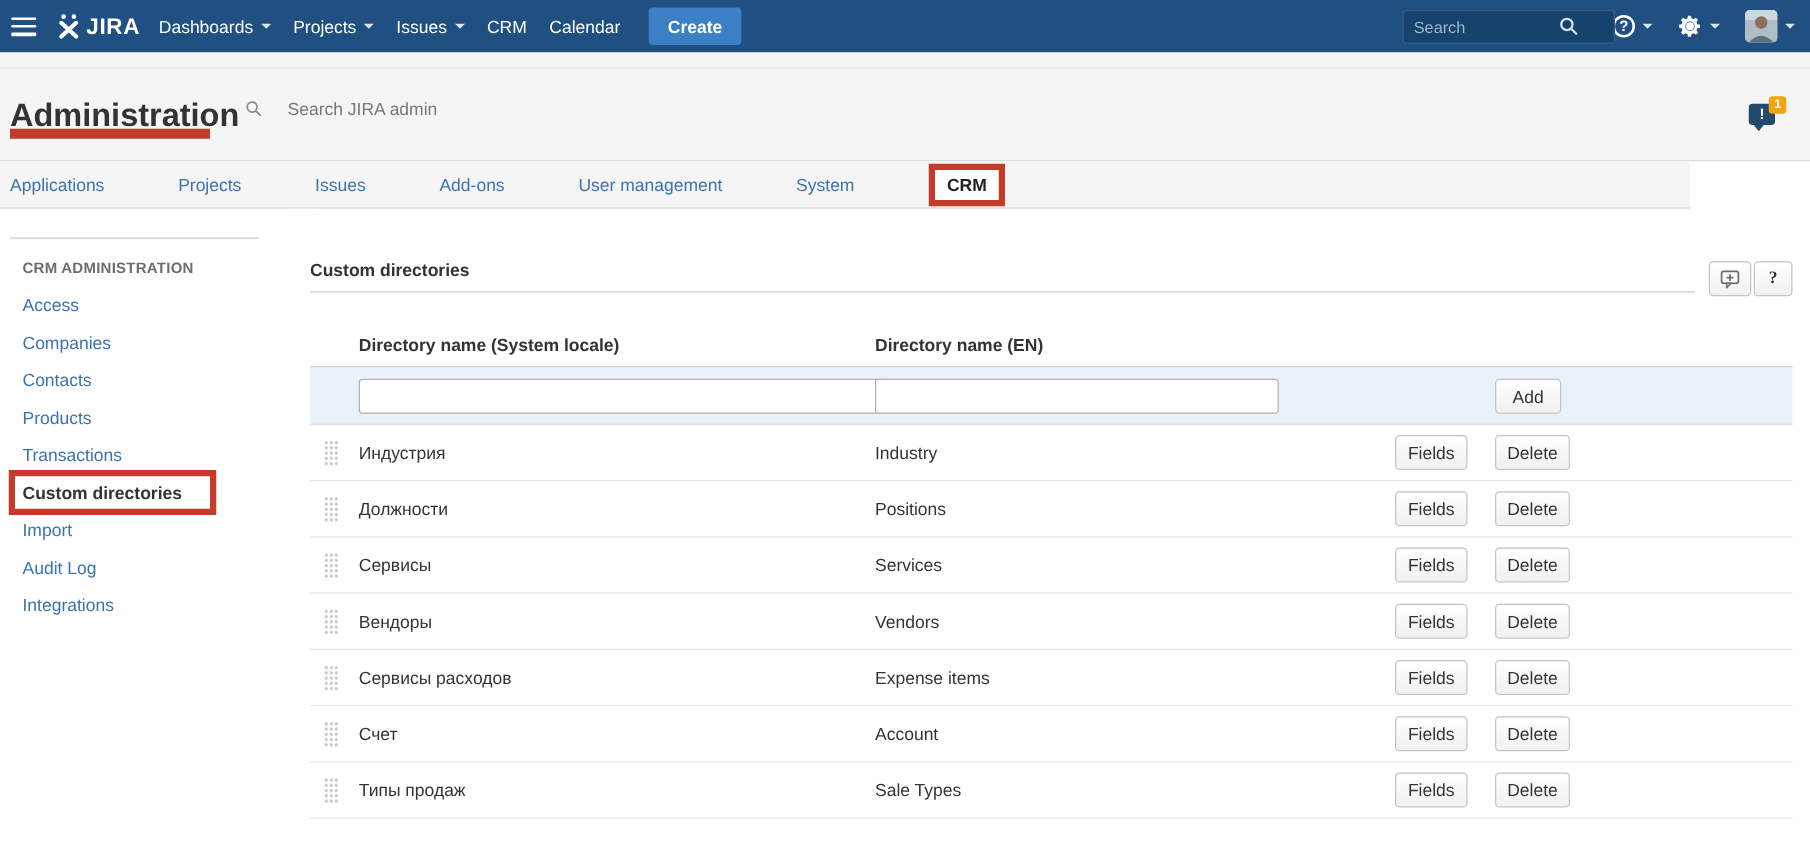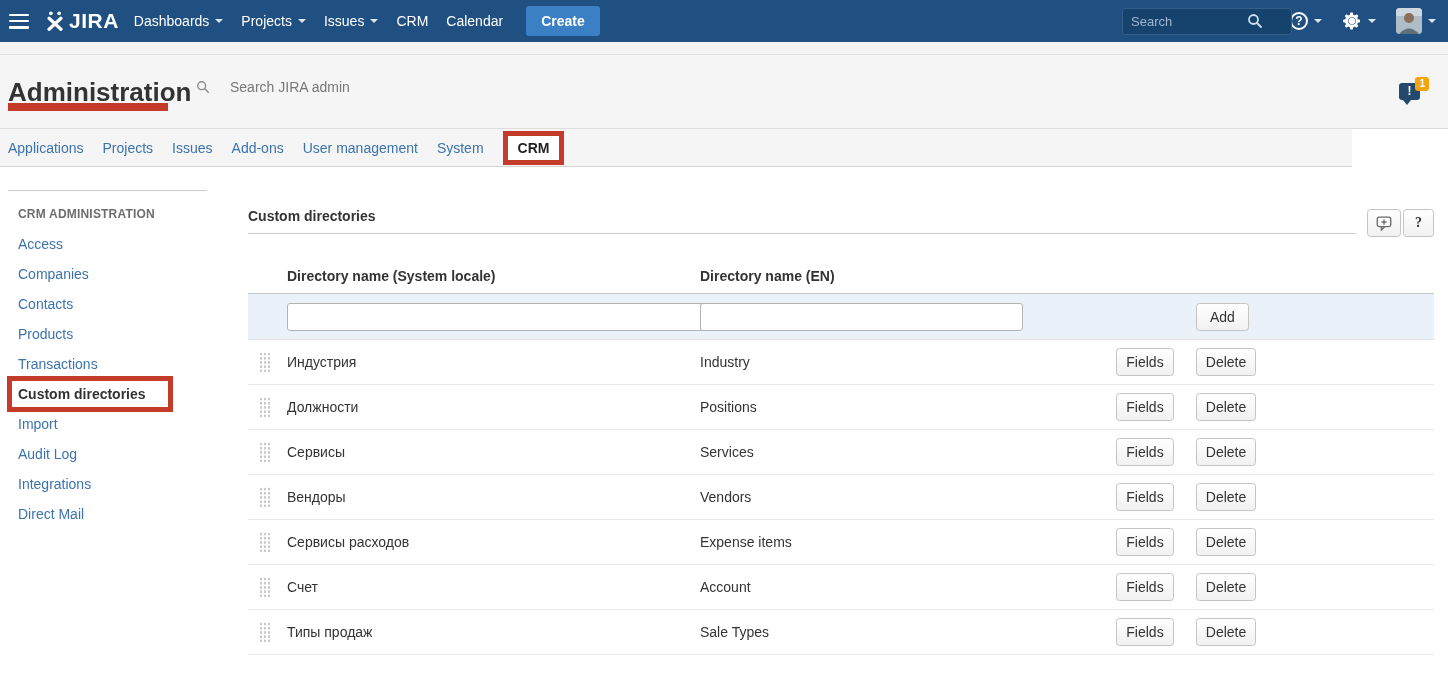--- a/index.html
+++ b/index.html
@@ -8,21 +8,21 @@
     font-family: "Liberation Sans", sans-serif;
     background:#fff; color:#333; position:relative; overflow:hidden;
   }
   
   .navbar { position:absolute; top:0; left:0; width:1448px; height:42px;
     background:#205081; display:flex; align-items:center; }
   .hamburger { width:20px; height:15px; margin-left:9px; display:flex; flex-direction:column;
     justify-content:space-between; cursor:pointer; }
   .hamburger span { display:block; height:2.5px; background:#fff; border-radius:1px; }
   .logo { display:flex; align-items:center; margin-left:15px; color:#fff; }
-  .logo-text { font-size:21px; font-weight:bold; letter-spacing:.5px; margin-left:3px; }
+  .logo-text { font-size:18px; font-weight:bold; letter-spacing:.5px; margin-left:3px; }
   .nav-menu { display:flex; align-items:center; margin-left:6px; }
   .nav-item { color:#fff; font-size:14px; padding:0 9px; display:flex; align-items:center;
     height:42px; cursor:pointer; white-space:nowrap; }
   .caret { width:0; height:0; border-left:4px solid transparent; border-right:4px solid transparent;
     border-top:4px solid #fff; margin-left:6px; opacity:.85; }
   .create-btn { margin-left:14px; background:#3b7fc4; color:#fff; font-size:14px; font-weight:bold;
     border:none; border-radius:3px; padding:7px 15px; cursor:pointer; }
   .nav-right { margin-left:auto; display:flex; align-items:center; margin-right:12px; }
   .nav-search { position:relative; width:148px; }
   .nav-search input { width:170px; height:27px; background:#16426e; border:1px solid #355e88;
@@ -47,21 +47,21 @@
   .admin-search input::placeholder { color:#777; }
   .notif { position:absolute; right:19px; top:22px; width:30px; height:28px; cursor:pointer; }
   .notif-bubble { position:absolute; left:0; bottom:5px; width:21px; height:17px; background:#234a6d;
     border-radius:3px; color:#fff; font-size:12px; font-weight:bold; text-align:center; line-height:17px; }
   .notif-bubble::after { content:""; position:absolute; left:4px; bottom:-5px; width:0; height:0;
     border-left:4px solid transparent; border-right:4px solid transparent; border-top:5px solid #234a6d; }
   .notif-badge { position:absolute; right:0; top:0; background:#f2a50f; color:#fff; font-size:10px;
     font-weight:bold; border-radius:3px; padding:1px 4px; line-height:12px; }
   
   .tabbar { position:absolute; top:129px; left:0; width:1352px; height:38px; background:#f5f5f5;
-    border-bottom:1px solid #d4d4d4; display:flex; align-items:center; padding-left:8px; }
+    border-bottom:1px solid #d4d4d4; display:flex; align-items:center; padding-left:8px;gap:40px; }
   .tab { font-size:14px; color:#3b73af; text-decoration:none; margin-right:19px; cursor:pointer; white-space:nowrap; }
   .tab.active { border:5px solid #c43b2a; background:#fff; color:#222; font-weight:bold;
     padding:4px 10px; margin-right:0; }
   
   .sidebar { position:absolute; top:167px; left:0; width:255px; bottom:0; background:#fff;
     border-right:1px solid #d8d8d8; }
   .side-sep { margin:23px 0 0 8px; width:199px; border-top:1px solid #ccc; }
   .side-heading { margin:16px 0 0 18px; font-size:12px; font-weight:bold; color:#6d6d6d; letter-spacing:.2px; }
   .side-list { margin-top:8px; }
   .side-item { height:30px; display:flex; align-items:center; padding-left:18px; font-size:14px;
@@ -203,21 +203,20 @@
   <div class="side-list">
     <div class="side-item">Access</div>
     <div class="side-item">Companies</div>
     <div class="side-item">Contacts</div>
     <div class="side-item">Products</div>
     <div class="side-item">Transactions</div>
     <div class="side-item active">Custom directories</div>
     <div class="side-item">Import</div>
     <div class="side-item">Audit Log</div>
     <div class="side-item">Integrations</div>
-    <div class="side-item">Direct Mail</div>
   </div>
 </div>
 
 <div class="main">
   <div class="content-title">Custom directories</div>
   <div class="title-rule"></div>
   <div class="toolbar">
     <div class="tb-btn bubble">
       <svg width="18" height="18" viewBox="0 0 20 20">
         <rect x="2.5" y="3.5" width="15" height="10.5" rx="2" fill="none" stroke="#6b6b6b" stroke-width="1.5"></rect>

